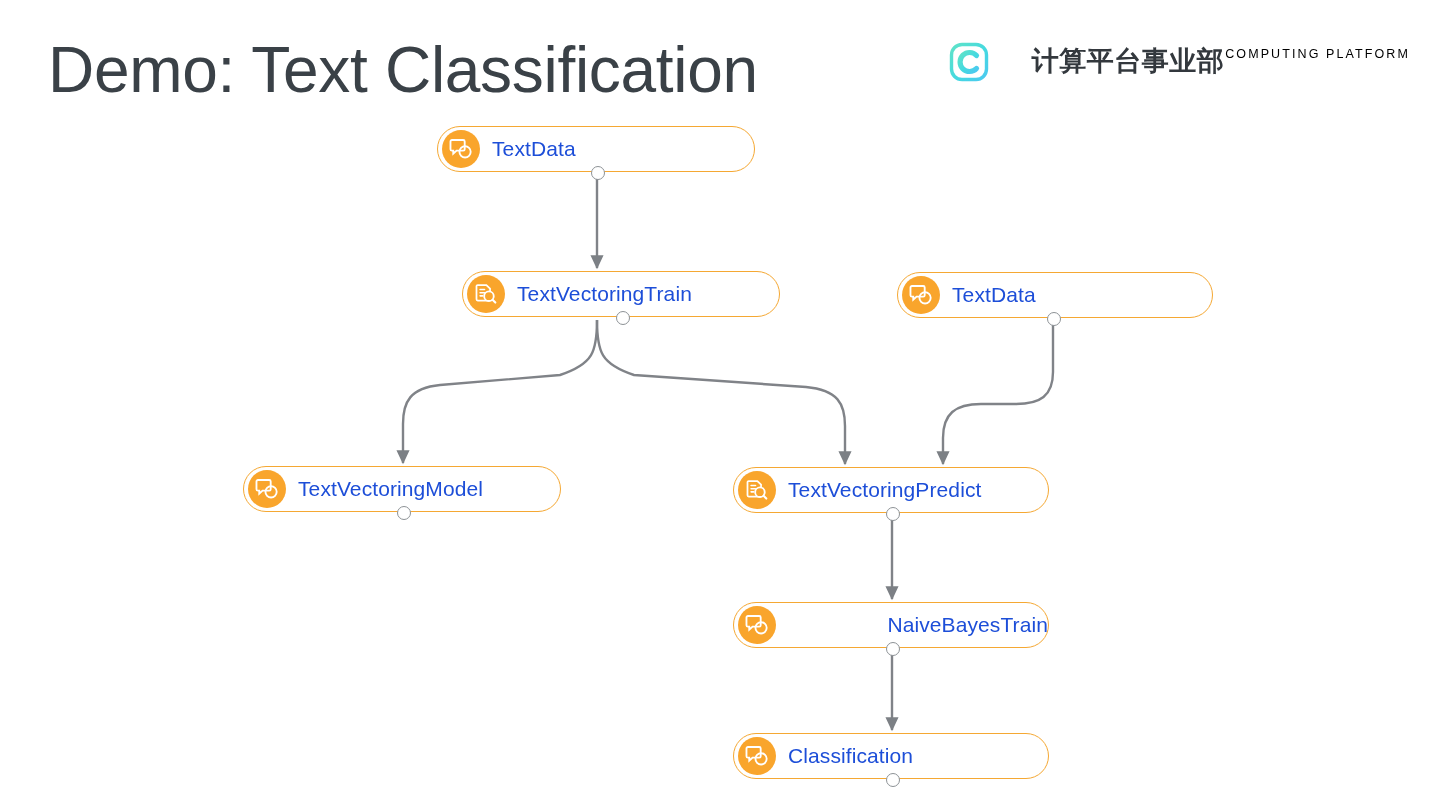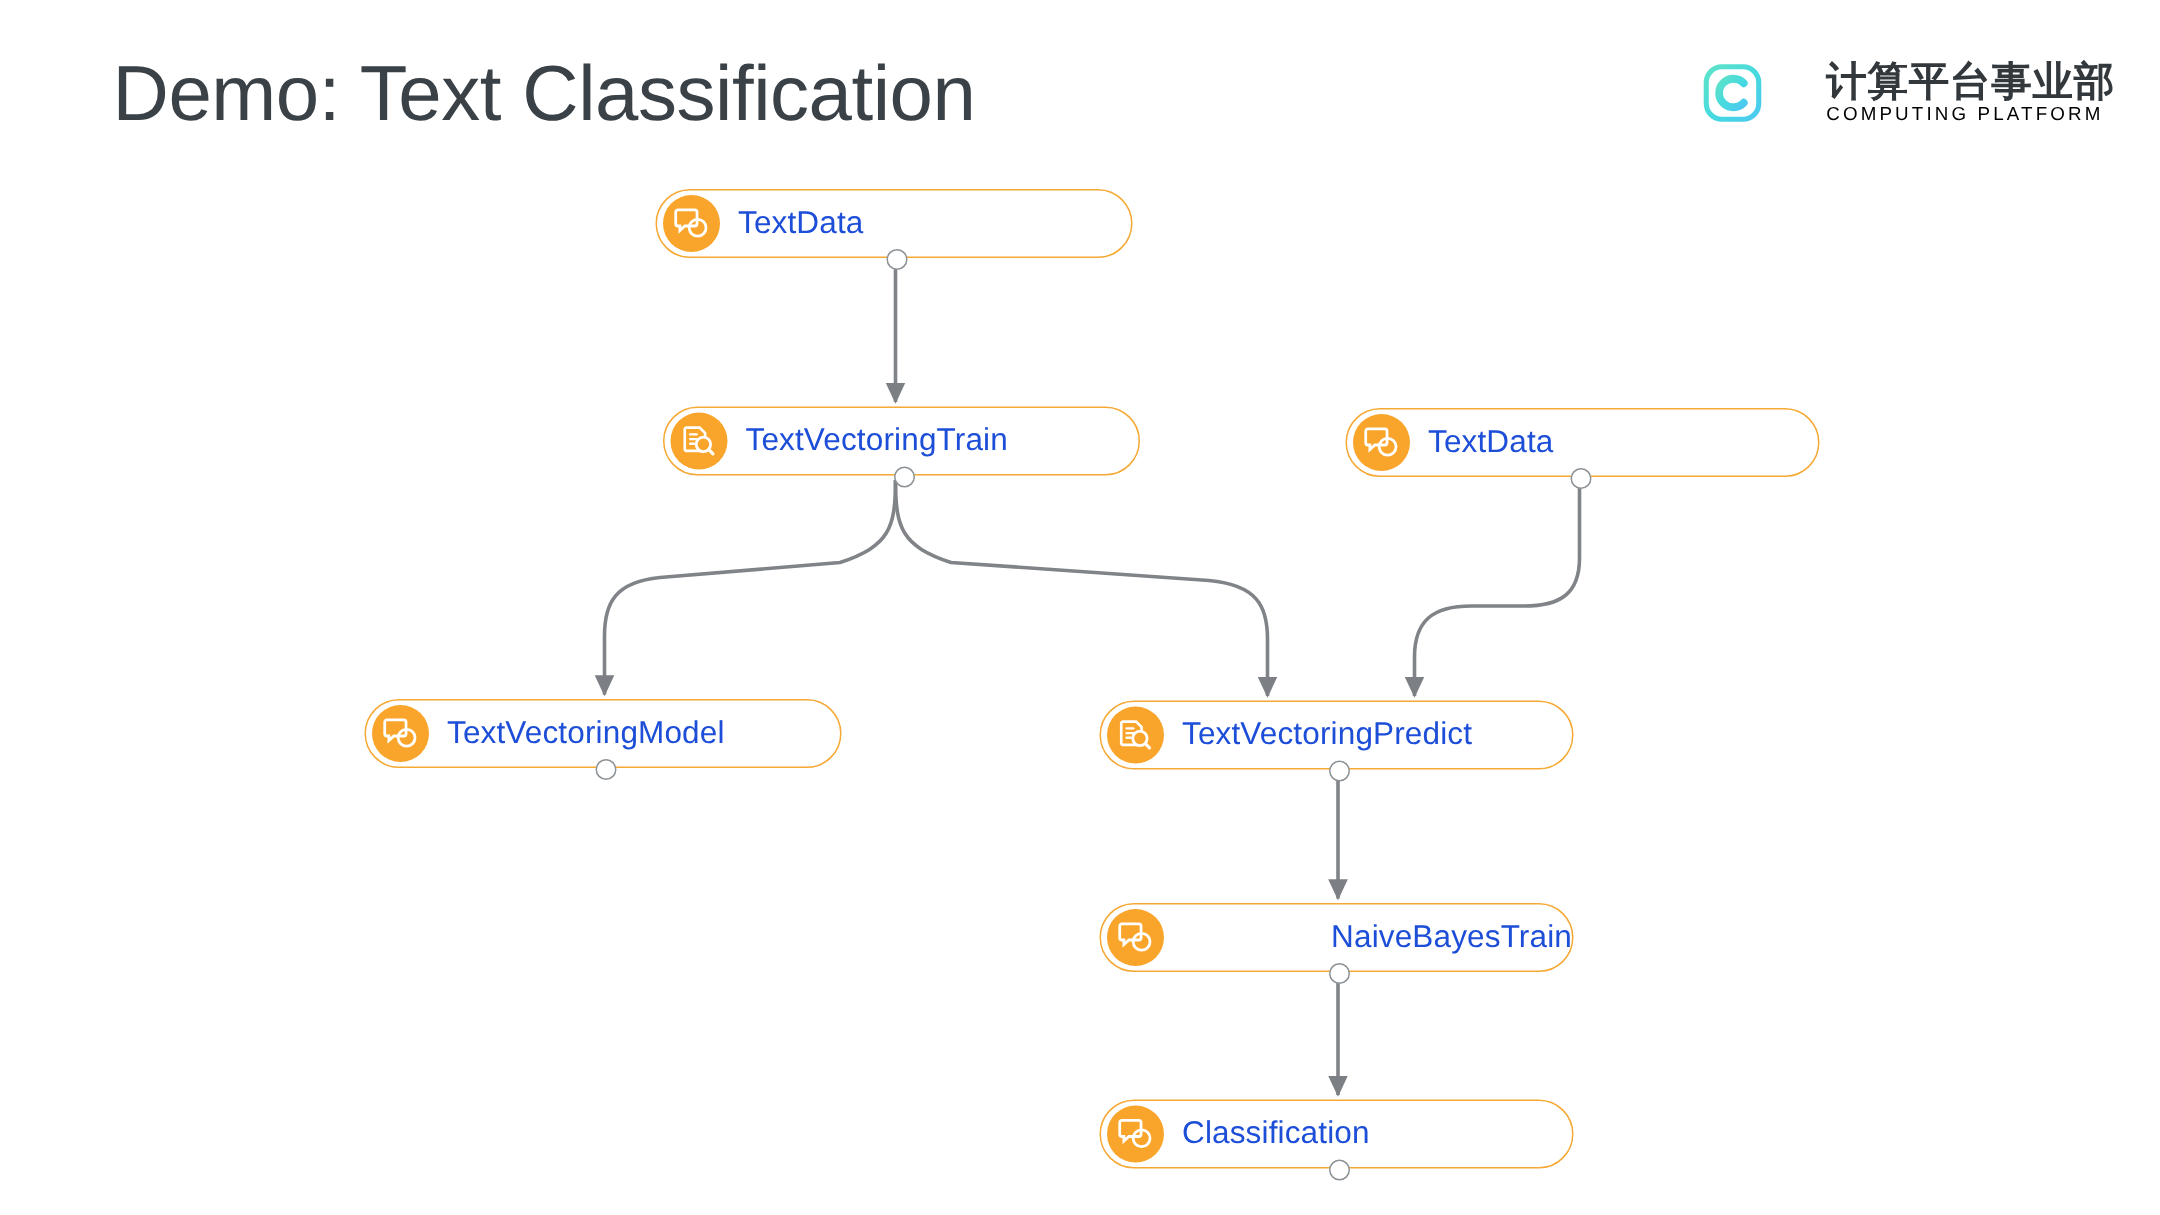--- a/index.html
+++ b/index.html
@@ -13,45 +13,44 @@
     position: relative;
     overflow: hidden;
     font-family: "Liberation Sans", sans-serif;
   }
 
   
   #slide-title {
     position: absolute;
     left: 48px;
     top: 33px;
-    font-size: 52px;
+    font-size: 64px;
     font-weight: 400;
     color: #3a4147;
     letter-spacing: -0.3px;
     white-space: nowrap;
-    margin-left: 27px;
   }
 
   
   #brand-logo {
     position: absolute;
     right: 30px;
     top: 34px;
     display: flex;
     align-items: center;
     gap: 9px;
   }
   #brand-logo .chip {
     width: 56px;
     height: 56px;
     flex: 0 0 auto;
   }
   #brand-logo .wordmark {
     display: flex;
-    flex-direction: column;
+    flex-direction: row;
     justify-content: center;
     gap: 1px;
     margin-left: 26px;
   }
   #brand-logo .cn {
     font-size: 27px;
     font-weight: 700;
     color: #33383d;
     letter-spacing: 0.5px;
     line-height: 1.02;
@@ -196,21 +195,21 @@
     <span class="node-icon">
       <svg viewBox="0 0 26 26" width="24" height="24" aria-hidden="true">
         <path d="M3.2 3.2 h12.2 a1.6 1.6 0 0 1 1.6 1.6 v8.4 a1.6 1.6 0 0 1 -1.6 1.6 h-7.2 l-3.6 3.3 v-3.3 h-1.4 a1.6 1.6 0 0 1 -1.6 -1.6 v-8.4 a1.6 1.6 0 0 1 1.6 -1.6 z" fill="none" stroke="#ffffff" stroke-width="2"></path>
         <circle cx="17.4" cy="16.1" r="6.1" fill="none" stroke="#ffffff" stroke-width="2"></circle>
       </svg>
     </span>
     <span class="node-label">TextData</span>
     <span class="port" style="left:153px;"></span>
   </div>
 
-  <div class="node" style="left:442px; top:271px; width:318px;align-items:center;">
+  <div class="node" style="left:462px; top:271px; width:318px;align-items:center;">
     <span class="node-icon">
       <svg viewBox="0 0 26 26" width="24" height="24" aria-hidden="true">
         <path d="M4 3.3 h9.4 l4 3.9 v11.6 a1.3 1.3 0 0 1 -1.3 1.3 h-12.1 a1.3 1.3 0 0 1 -1.3 -1.3 v-14.2 a1.3 1.3 0 0 1 1.3 -1.3 z" fill="none" stroke="#ffffff" stroke-width="1.9"></path>
         <line x1="6.6" y1="8.2" x2="11.4" y2="8.2" stroke="#ffffff" stroke-width="1.7" stroke-linecap="round"></line>
         <line x1="6.6" y1="11.6" x2="11.4" y2="11.6" stroke="#ffffff" stroke-width="1.7" stroke-linecap="round"></line>
         <line x1="6.6" y1="15" x2="9.4" y2="15" stroke="#ffffff" stroke-width="1.7" stroke-linecap="round"></line>
         <circle cx="16.2" cy="15.4" r="5.2" fill="#f9a52c" stroke="#ffffff" stroke-width="2"></circle>
         <line x1="20.1" y1="19.3" x2="23.1" y2="22.3" stroke="#ffffff" stroke-width="2.3" stroke-linecap="round"></line>
       </svg>
     </span>

